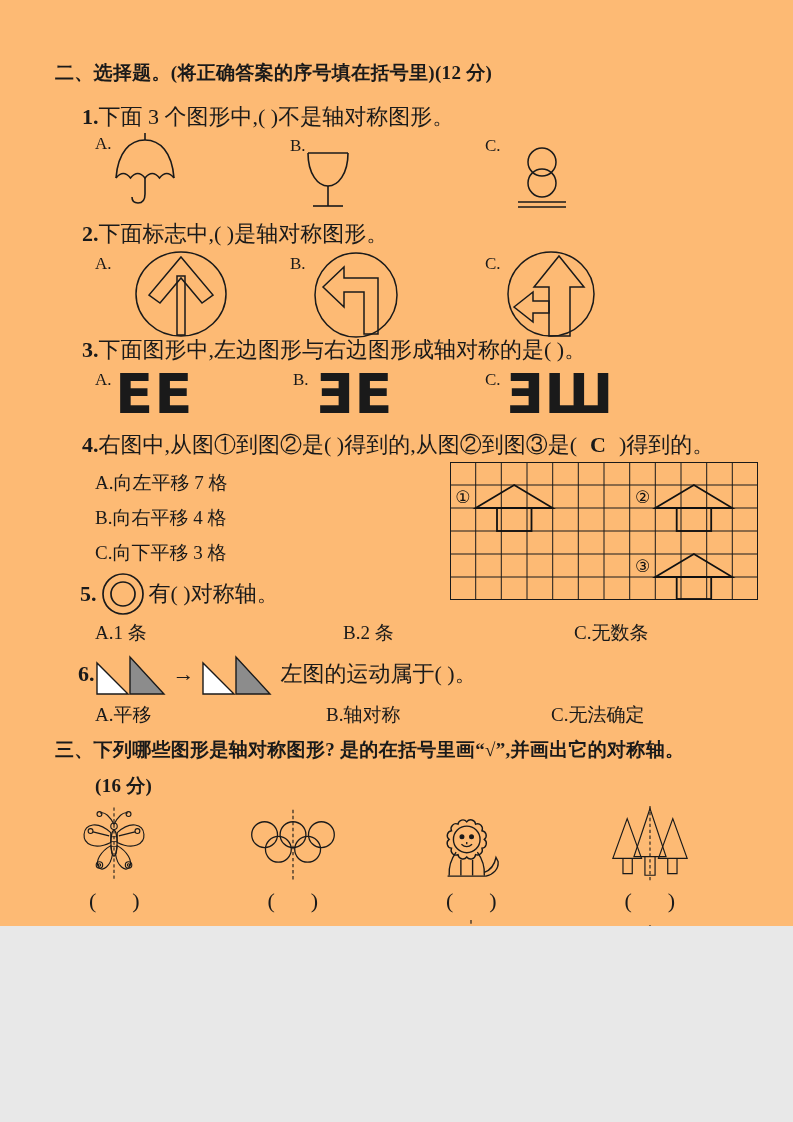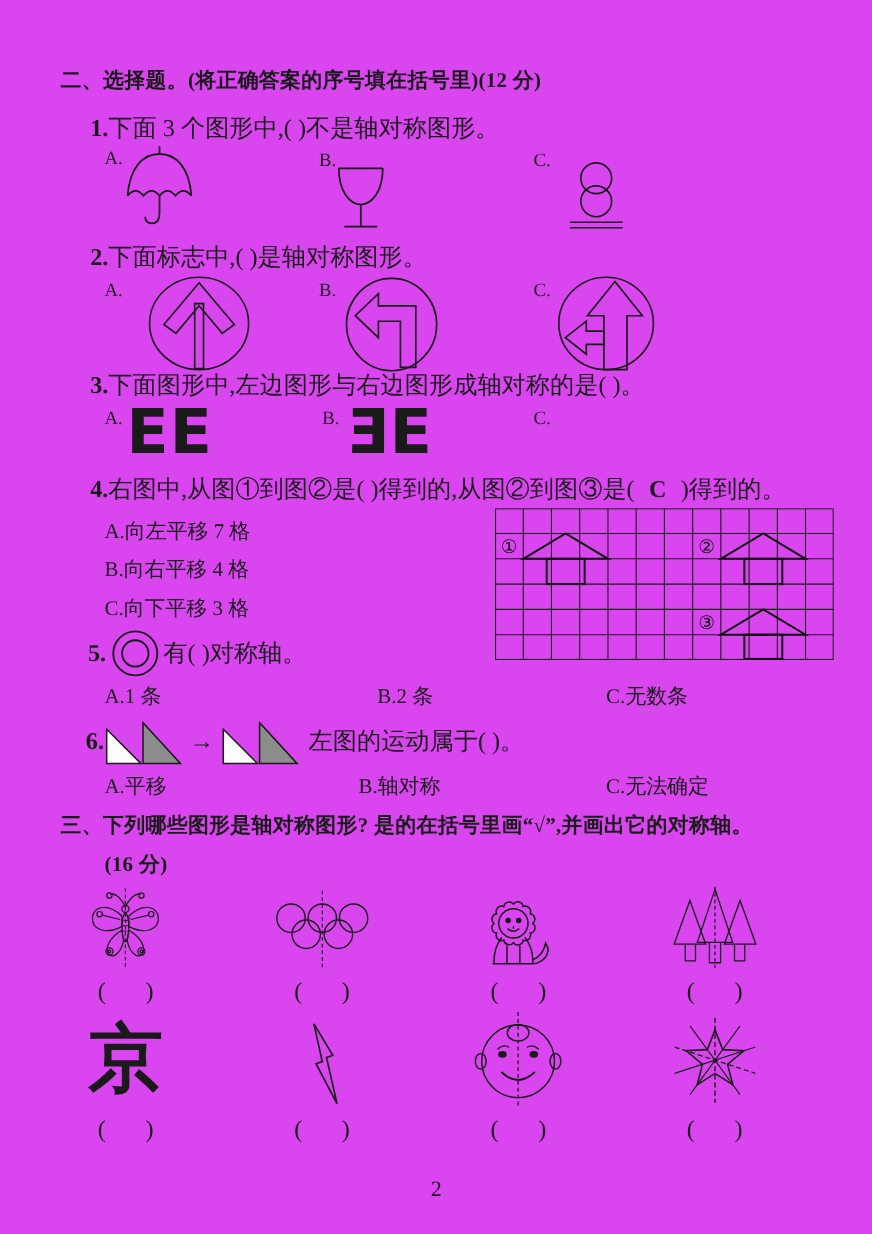--- a/index.html
+++ b/index.html
@@ -1,18 +1,18 @@
 <!DOCTYPE html>
 <html><head>
 <meta charset="utf-8">
 <style>
   html,body{margin:0;padding:0;background:#e8e8e8;}
   #paper{
-    position:relative;width:793px;height:1122px;margin:0 auto;
-    background:#d946ef;color:#1a1a1a;overflow:hidden;
+    position:relative;width:793px;height:926px;margin:0 auto;
+    background:#fdba74;color:#1a1a1a;overflow:hidden;
     font-family:"Liberation Serif","DejaVu Serif",serif;
   }
   .abs{position:absolute;white-space:nowrap;}
   .sec-title{font-size:19px;font-weight:700;letter-spacing:.3px;}
   .q-text{font-size:22px;}
   .q-num{font-weight:700;}
   .fig-label{font-size:17px;}
   .opt{font-size:19px;text-align:right;}
   .big-letters{
     font-family:"DejaVu Sans","Liberation Sans",sans-serif;
@@ -95,20 +95,21 @@
   </div>
 
   <div class="abs q-text" style="left:82px;top:335px;">
     <span class="q-num">3.</span><span>下面图形中,左边图形与右边图形成轴对称的是(      )。</span>
   </div>
   <div class="abs fig-label" style="left:95px;top:370px;">A.</div>
   <div class="abs big-letters" style="left:115px;top:366px;">EE</div>
   <div class="abs fig-label" style="left:293px;top:370px;">B.</div>
   <div class="abs big-letters" style="left:315px;top:366px;">ƎE</div>
   <div class="abs fig-label" style="left:485px;top:370px;">C.</div>
+  <div class="abs big-letters" style="left:505px;top:366px;">ƎШ</div>
 
   <div class="abs q-text" style="left:82px;top:430px;">
     <span class="q-num">4.</span><span>右图中,从图①到图②是(        )得到的,从图②到图③是(</span><span class="answer-c">C</span><span>)得到的。</span>
   </div>
   <div class="abs opt" style="left:95px;top:470px;">A.向左平移 7 格</div>
   <div class="abs opt" style="left:95px;top:505px;">B.向右平移 4 格</div>
   <div class="abs opt" style="left:95px;top:540px;">C.向下平移 3 格</div>
 
   <div class="abs" style="left:450px;top:462px;">
     <svg width="308" height="138" viewBox="0 0 308 138" fill="none">
@@ -138,21 +139,21 @@
     <span style="margin:0 3px;">
       <svg width="46" height="46" viewBox="0 0 46 46" fill="none" stroke="#1a1a1a" stroke-width="1.7">
         <circle cx="23" cy="23" r="20"></circle>
         <circle cx="23" cy="23" r="12"></circle>
       </svg>
     </span>
     <span class="q-text">有(        )对称轴。</span>
   </div>
   <div class="abs opt" style="left:95px;top:620px;">A.1 条</div>
   <div class="abs opt" style="left:343px;top:620px;">B.2 条</div>
-  <div class="abs opt" style="left:551px;top:620px;">C.无数条</div>
+  <div class="abs opt" style="left:574px;top:620px;">C.无数条</div>
 
   <div class="abs inline-row" style="left:78px;top:650px;height:48px;">
     <span class="q-text q-num">6.</span>
     <span>
       <svg width="72" height="44" viewBox="0 0 72 44" stroke="#1a1a1a" stroke-width="1.4">
         <polygon points="2,11 2,42 33,42" fill="#ffffff"></polygon>
         <polygon points="35,5 35,42 69,42" fill="#8c8c8c"></polygon>
       </svg>
     </span>
     <span style="font-size:22px;margin:0 6px;">→</span>

